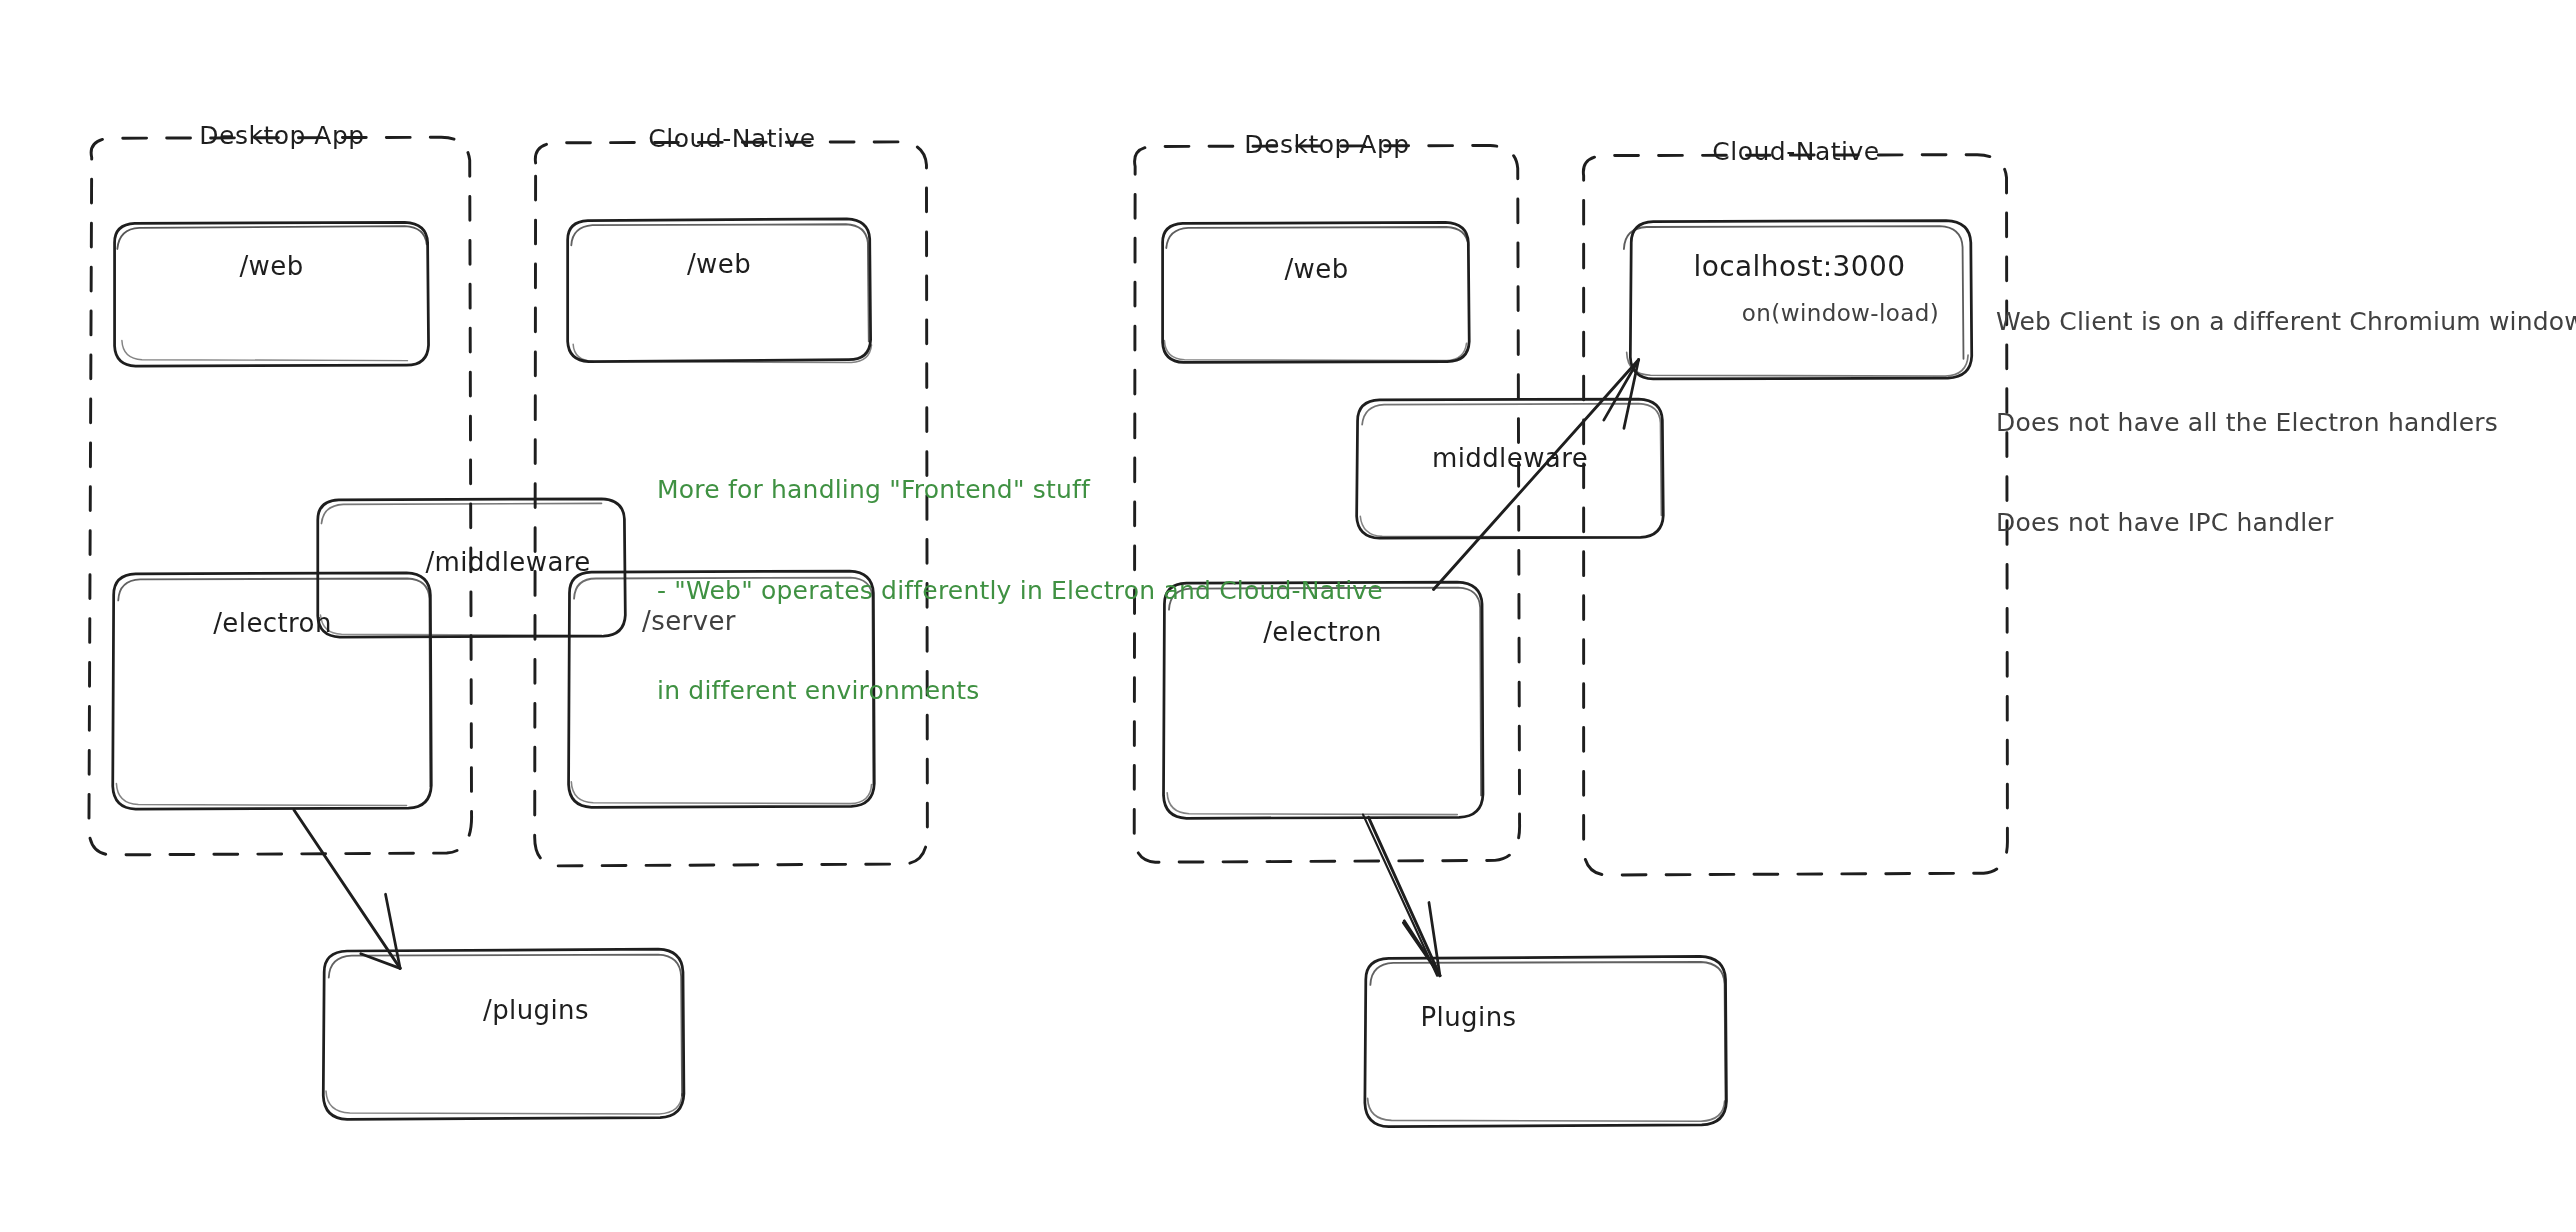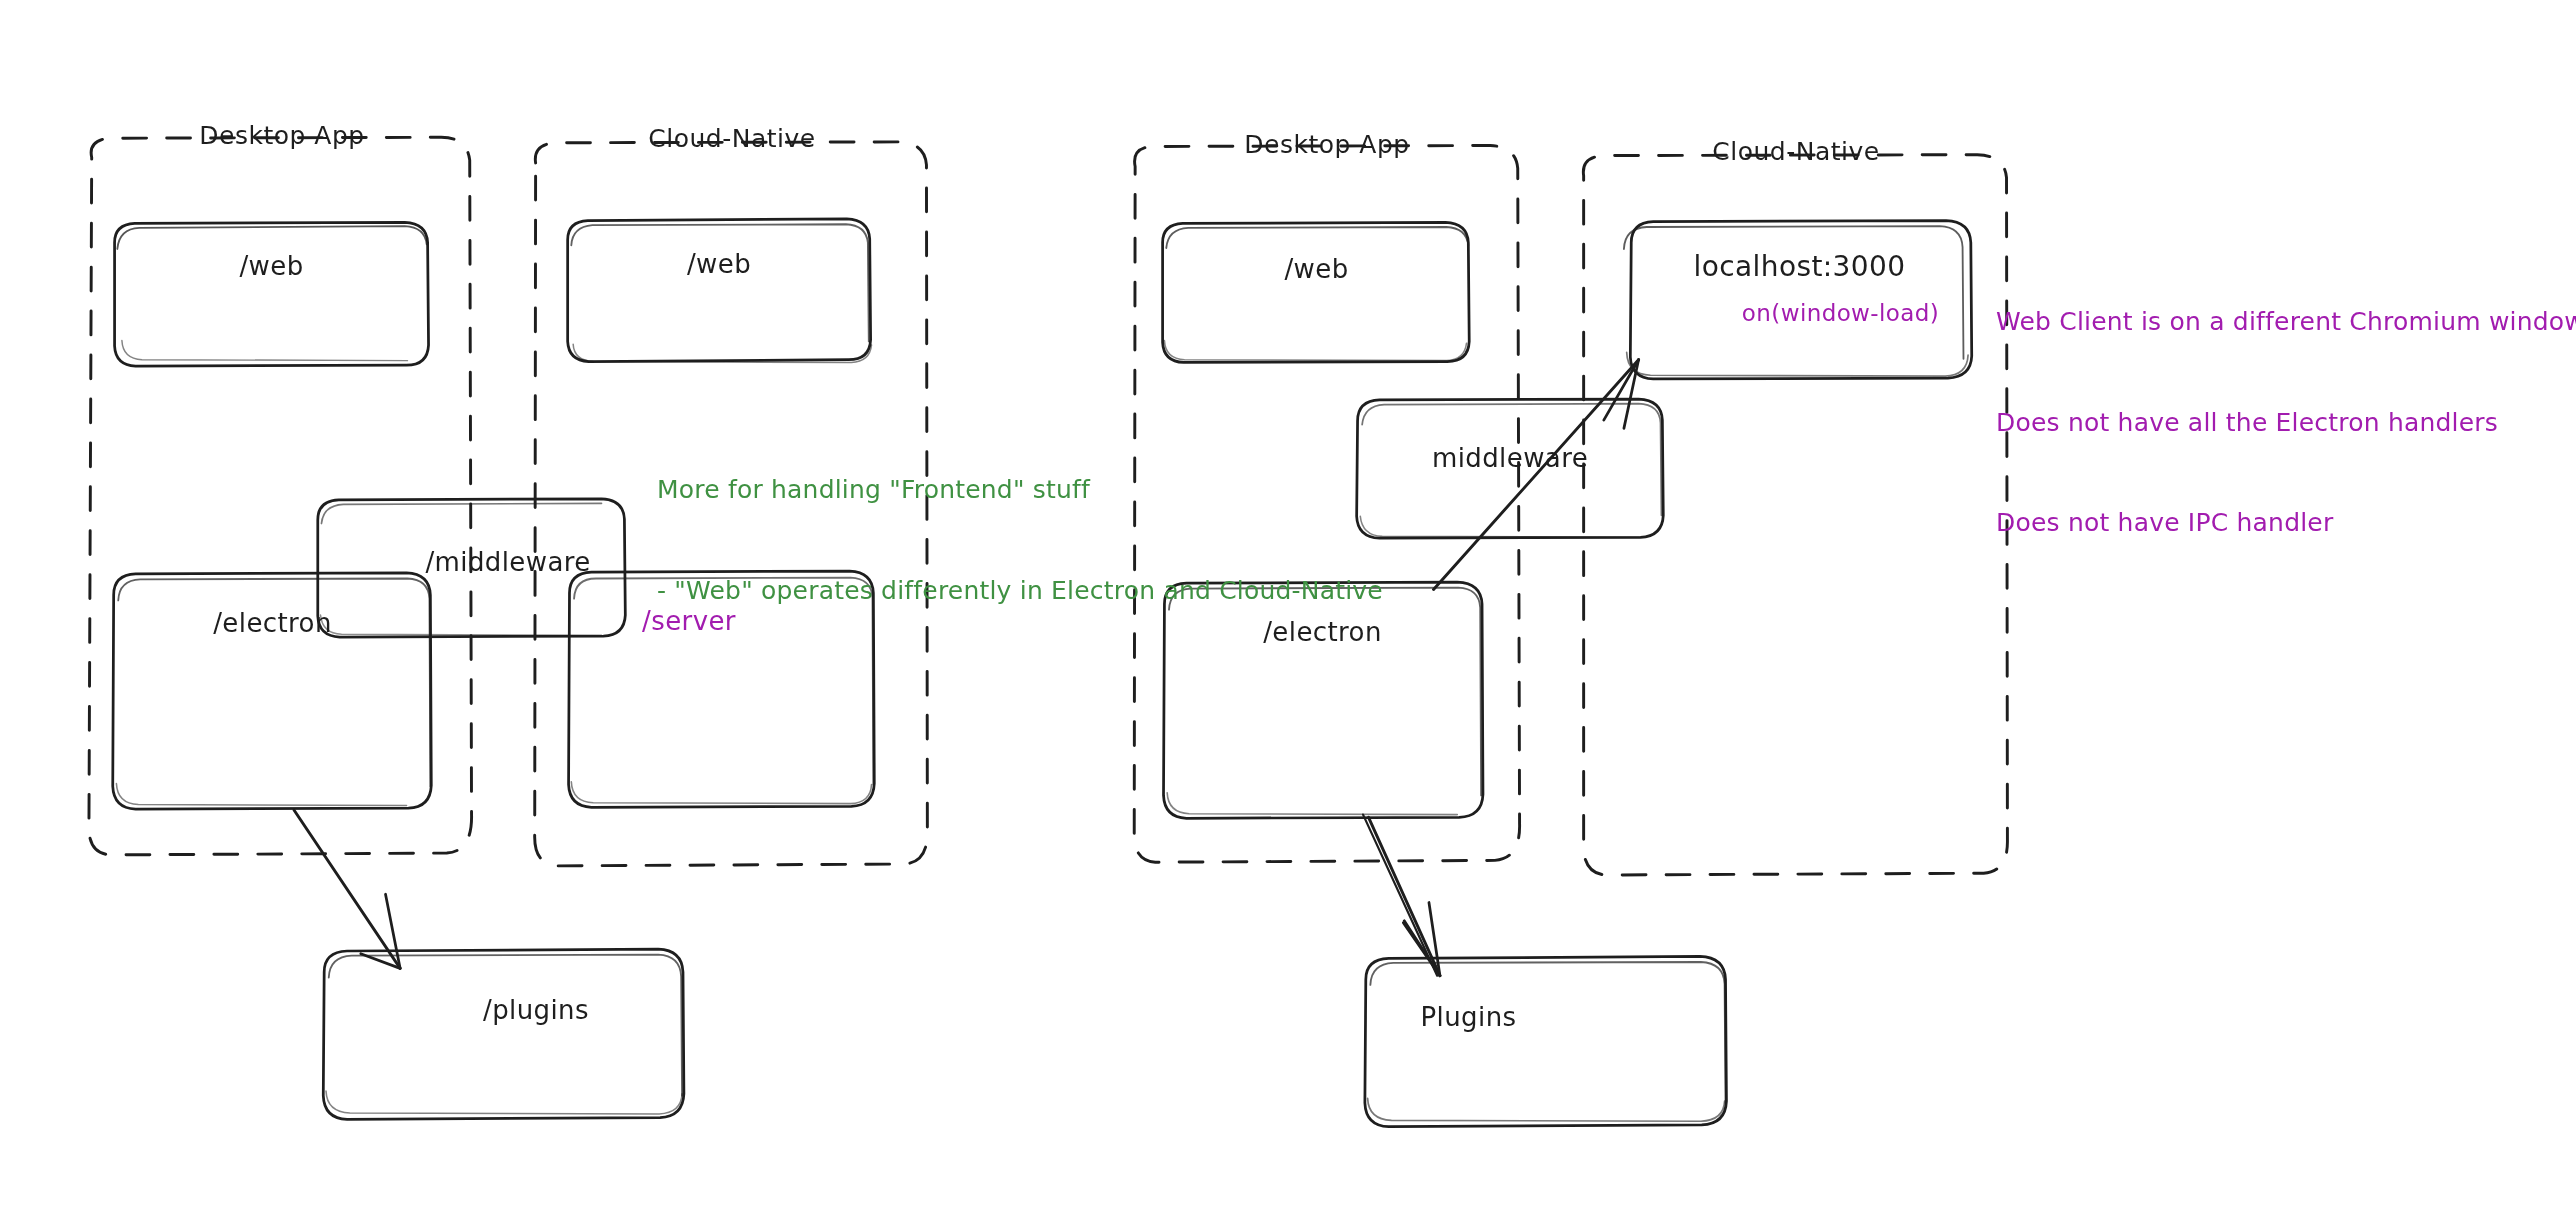--- a/index.html
+++ b/index.html
@@ -45,21 +45,21 @@
     font-size: 28px;
     letter-spacing: 0.4px;
     text-align: center;
   }
   .note {
     font-size: 25px;
     letter-spacing: 0.2px;
     line-height: 1.34;
   }
   .green { color: #3f9142; }
-  .red   { color: #a21caf; }
+  .red   { color: #404040; }
 </style>
 </head>
 <body>
 
 <div id="canvas">
 
   <svg class="layer" viewBox="0 0 2814 1346" xmlns="http://www.w3.org/2000/svg">
     <g fill="none" stroke="#1e1e1e" stroke-linecap="round" stroke-linejoin="round">
 
       <path stroke-width="3.2" stroke-dasharray="26 22" d="M 100 172 Q 96 154 118 151 L 482 150 Q 510 150 513 175 L 515 890 Q 516 930 488 932 L 120 934 Q 96 932 97 902 Z"></path>
@@ -143,20 +143,21 @@
 
   <div class="lbl box-label" style="left:114px; top:606px; width:317px;">/electron</div>
 
   <div class="lbl box-label red" style="left:537px; top:604px; width:304px;">/server</div>
 
   <div class="lbl box-label" style="left:324px; top:993px; width:424px;">/plugins</div>
 
   <div class="lbl note green" style="left:657px; top:406px;">
     <div>More for handling "Frontend" stuff</div>
     <div>- "Web" operates differently in Electron and Cloud-Native</div>
+    <div>in different environments</div>
   </div>
 
   <div class="lbl group-title" style="left:1135px; top:128px; width:384px;">Desktop App</div>
 
   <div class="lbl group-title" style="left:1584px; top:135px; width:424px;">Cloud-Native</div>
 
   <div class="lbl box-label" style="left:1163px; top:252px; width:307px;">/web</div>
 
   <div class="lbl box-label-lg" style="left:1631px; top:249px; width:337px;">localhost:3000</div>
 

